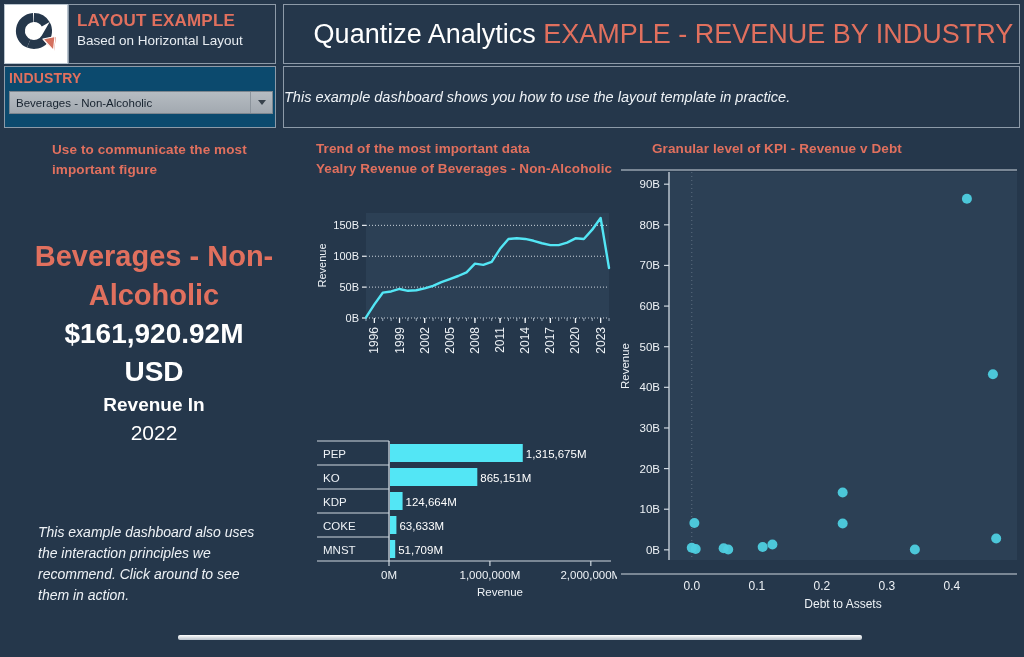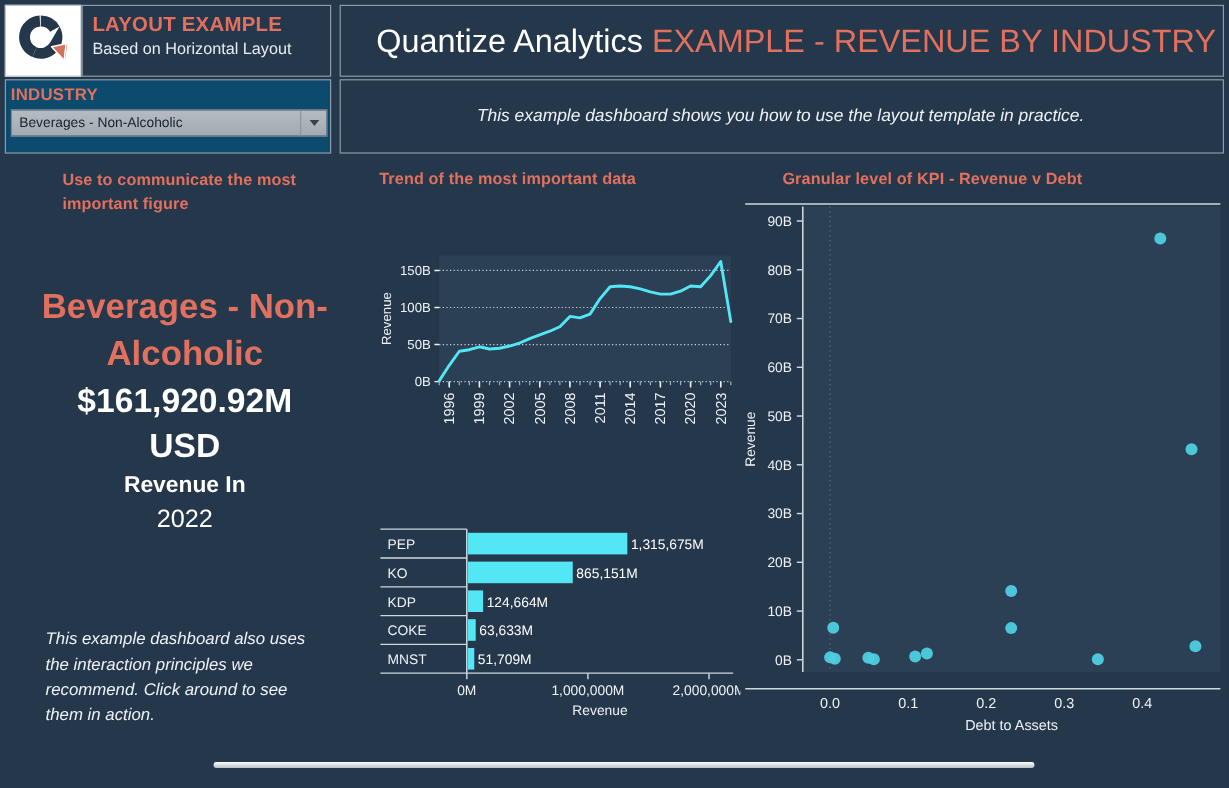--- a/index.html
+++ b/index.html
@@ -89,21 +89,21 @@
     border-left: 4px solid transparent;
     border-right: 4px solid transparent;
     border-top: 5px solid #38424c;
   }
 
   .note-box {
     position: absolute; left: 283px; top: 66px;
     width: 737px; height: 62px;
     border: 1px solid #8d9aa8;
     background: #25374b;
-    display: flex; align-items: center; justify-content: center;
+    display: flex; align-items: center; justify-content: flex-start;
     padding-right: 2px;
   }
   .note-text {
     color: #eef2f6; font-style: italic; font-size: 14.5px;
     white-space: nowrap;
   }
 
   
   .cap {
     color: #e1705e; font-weight: bold; font-size: 13.5px;
@@ -212,20 +212,21 @@
       <div class="kpi-value">USD</div>
       <div class="kpi-sub">Revenue In</div>
       <div class="kpi-year">2022</div>
     </div>
     <div class="kpi-foot">This example dashboard also uses the interaction principles we recommend. Click around to see them in action.</div>
   </div>
 
   <div class="mid-col">
     <div class="mid-cap-1">
       <div class="cap">Trend of the most important data</div>
+      <div class="cap">Yealry Revenue of Beverages - Non-Alcoholic</div>
     </div>
 
     <svg class="linechart" viewBox="0 0 306 160">
         <rect x="55" y="8" width="243" height="105" fill="#2c4055"></rect>
         <line x1="55" y1="113" x2="298" y2="113" stroke="#e8eef4" stroke-width="1" stroke-dasharray="1 2" opacity="0.85"></line>
         <line x1="51" y1="113" x2="55" y2="113" stroke="#eef2f6" stroke-width="1.2"></line>
         <text x="48" y="117" fill="#eef2f6" font-size="11" text-anchor="end">0B</text>
         <line x1="55" y1="82.11764705882354" x2="298" y2="82.11764705882354" stroke="#e8eef4" stroke-width="1" stroke-dasharray="1 2" opacity="0.85"></line>
         <line x1="51" y1="82.11764705882354" x2="55" y2="82.11764705882354" stroke="#eef2f6" stroke-width="1.2"></line>
         <text x="48" y="86.11764705882354" fill="#eef2f6" font-size="11" text-anchor="end">50B</text>

